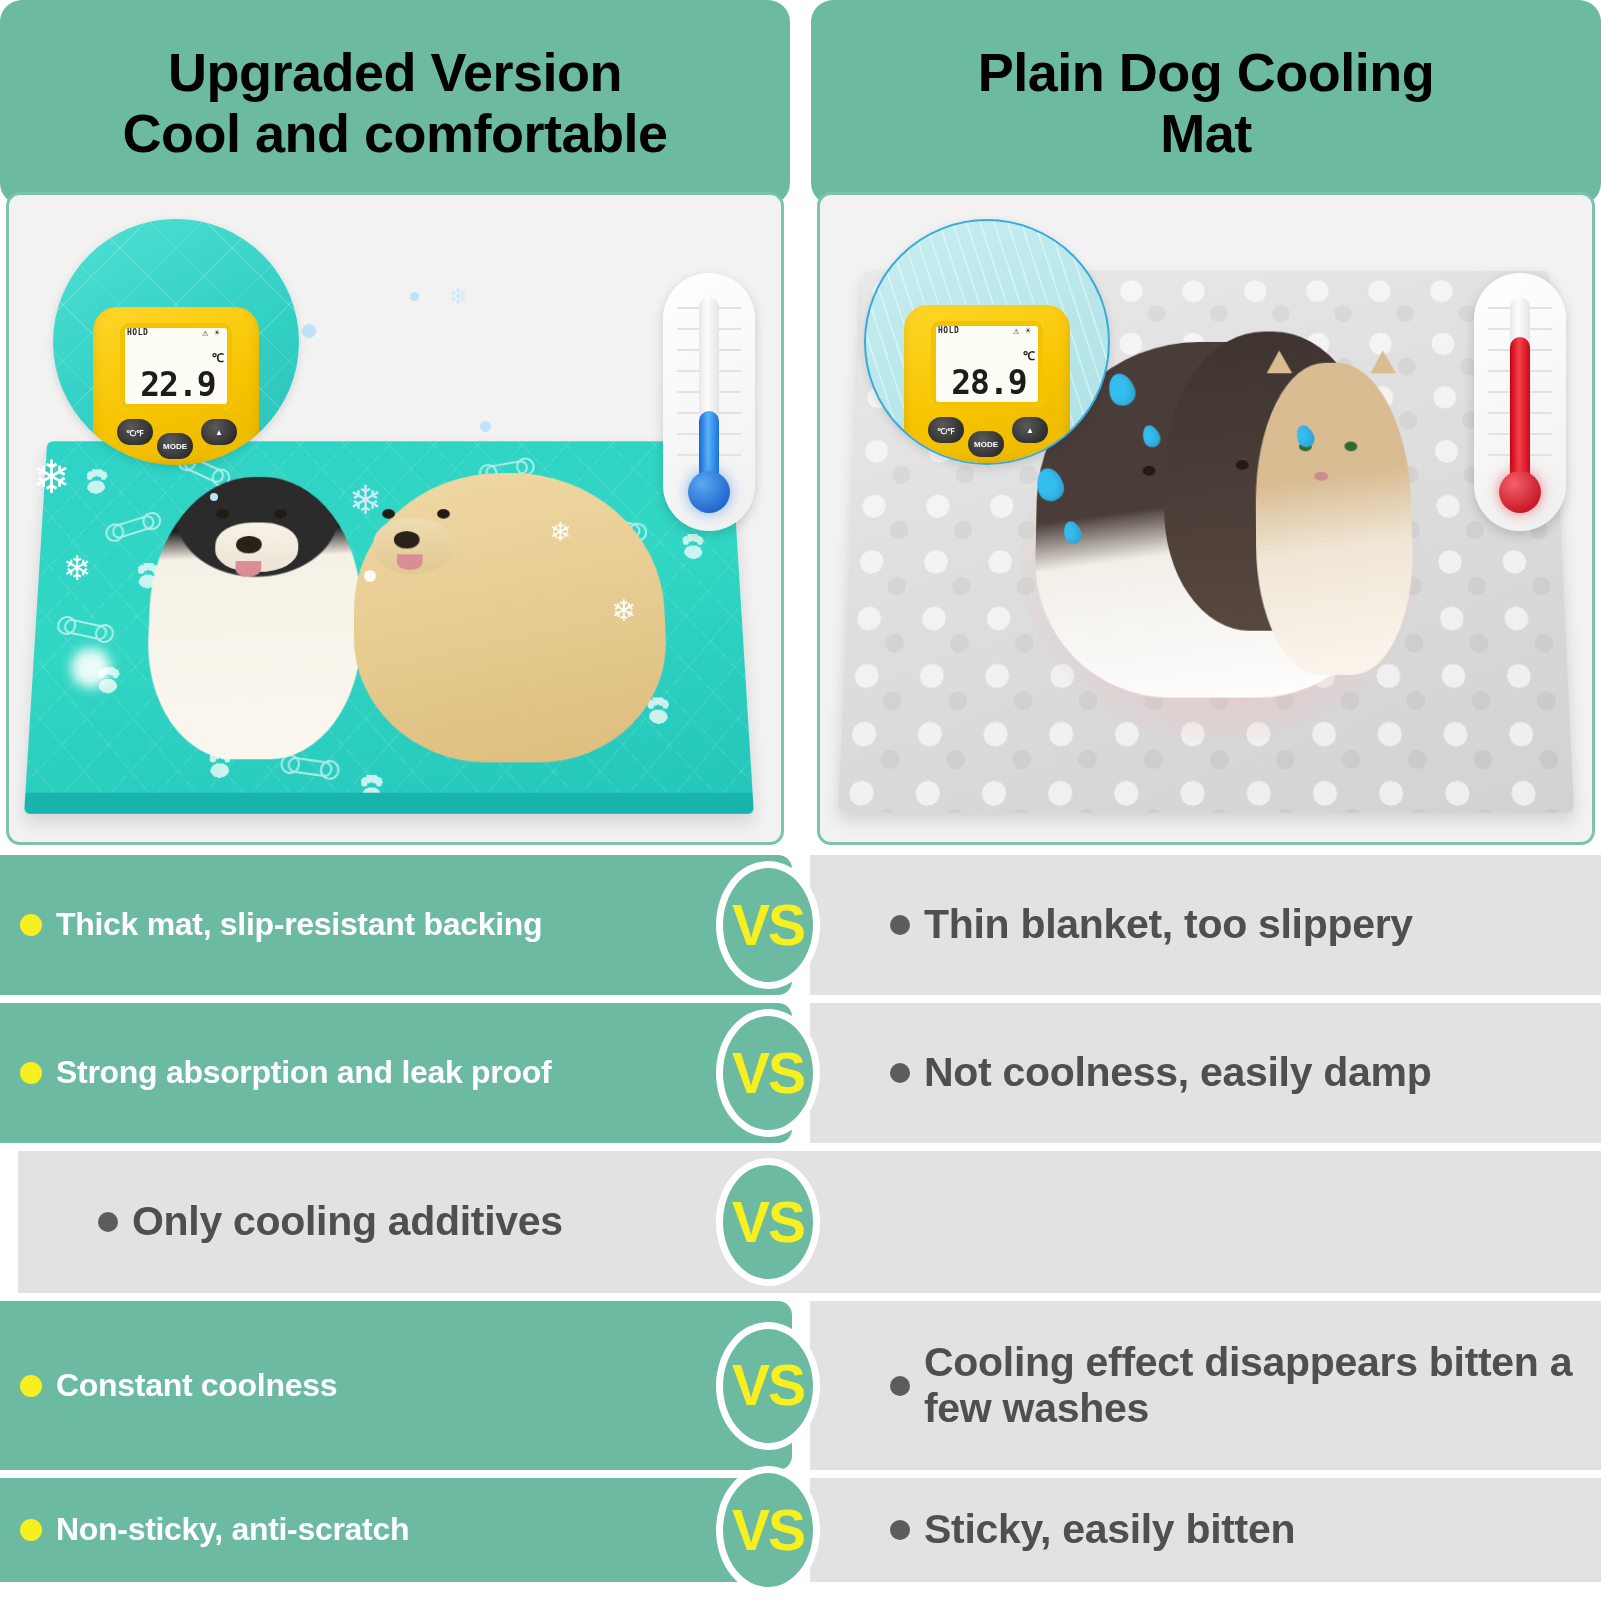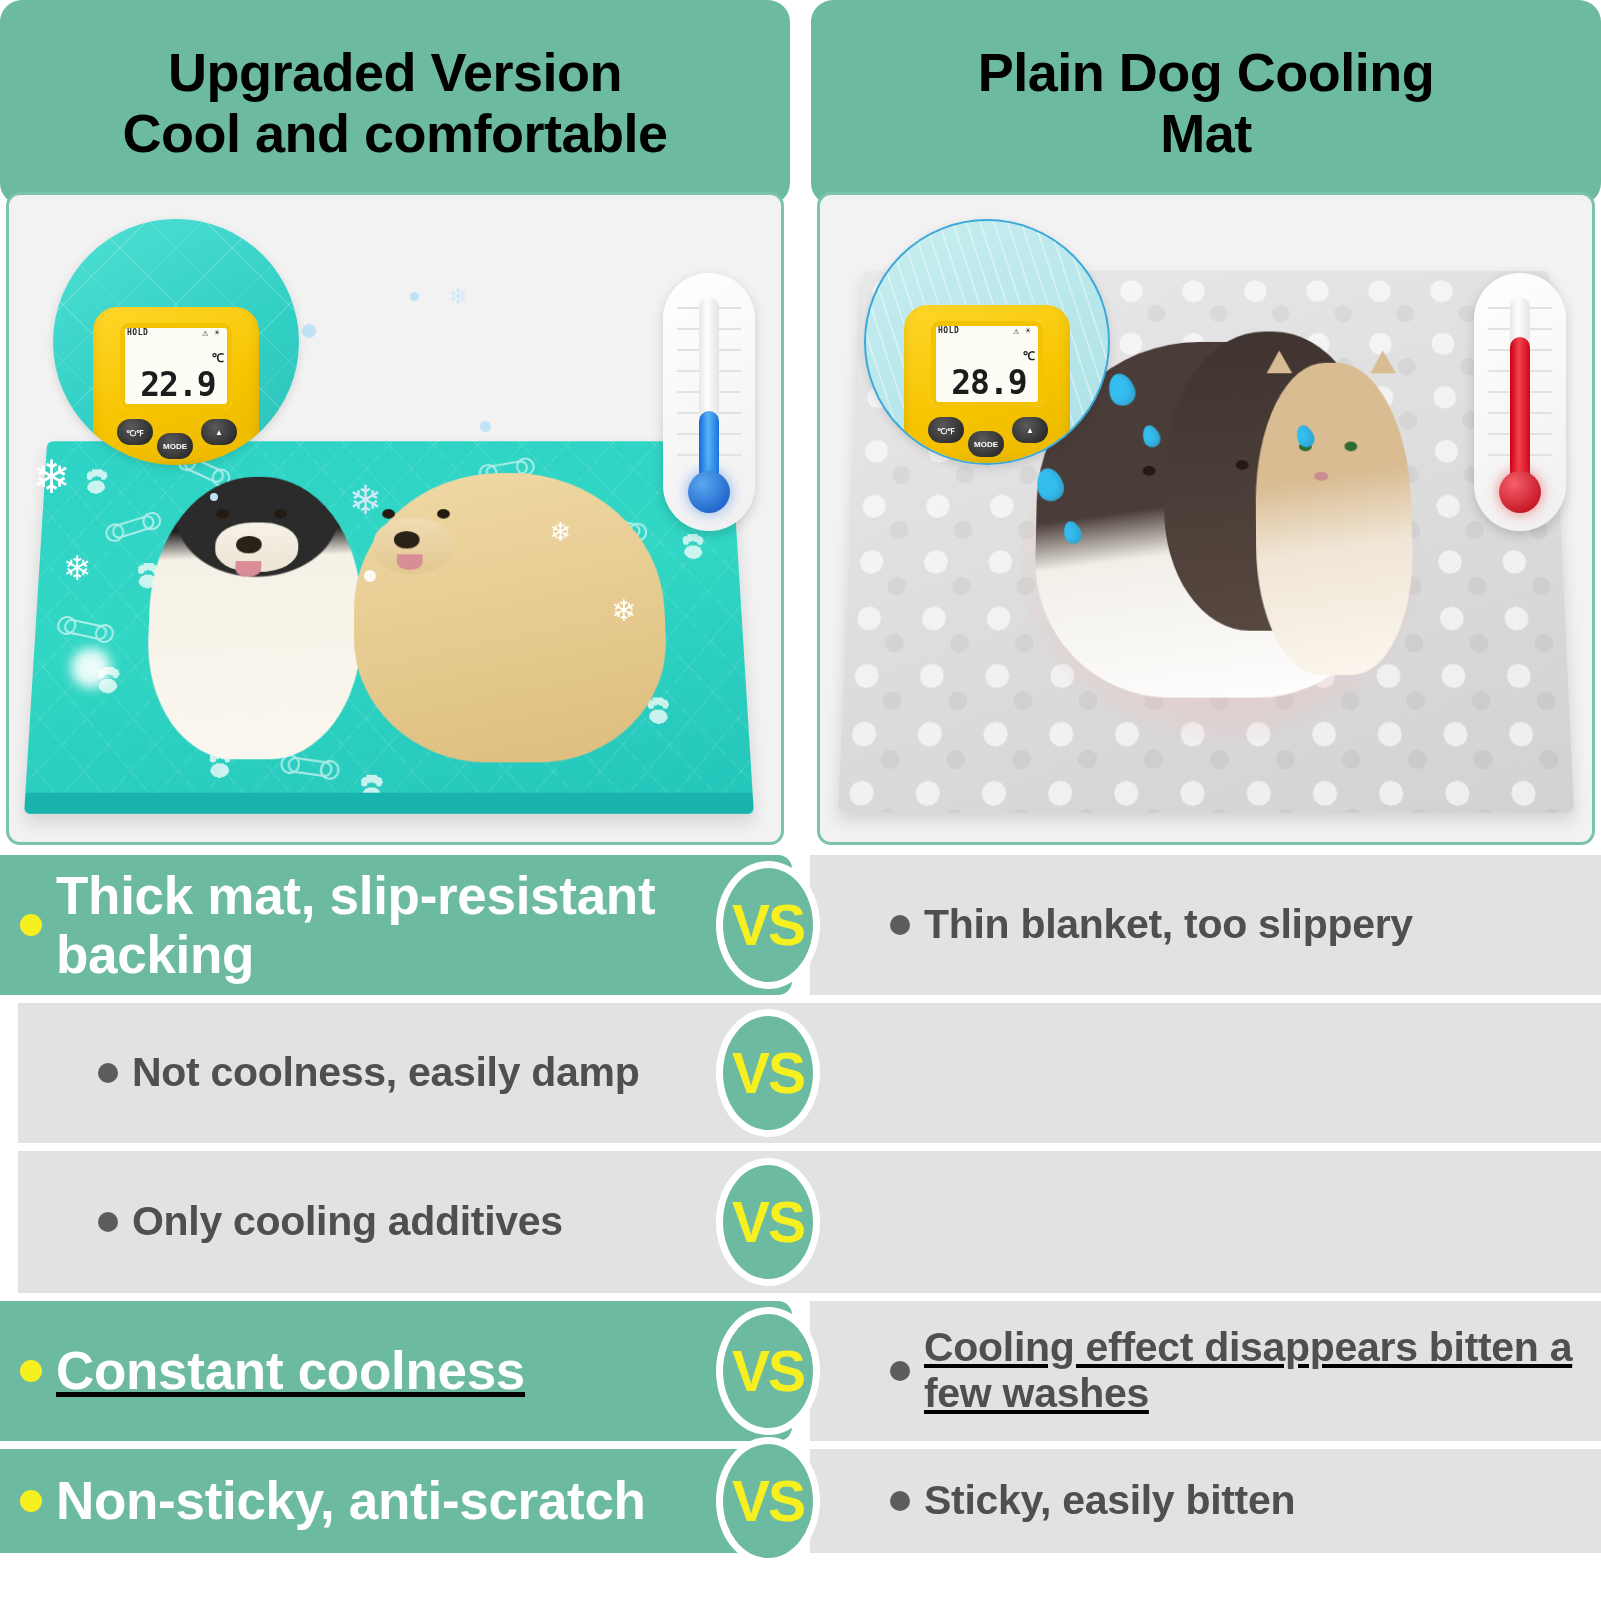--- a/index.html
+++ b/index.html
@@ -246,21 +246,21 @@
     margin-left:18px; border-radius:0;
   }
 
   .bullet-dot {
     flex:0 0 auto; width:22px; height:22px; border-radius:50%;
     background:#f7f021; margin-right:14px;
   }
   .bullet-dot.gray { background:#5c5c5c; width:20px; height:20px; }
 
   .txt-left {
-    color:#ffffff; font-weight:bold; font-size:53px; line-height:1.12;
+    color:#ffffff; font-weight:bold; font-size:32px; line-height:1.12;
     letter-spacing:-0.3px;
   }
   .txt-right {
     color:#4f4f4f; font-weight:bold; font-size:41px; line-height:1.12;
     letter-spacing:-0.3px;
   }
 
   .vs-badge {
     position:absolute; left:768px; top:50%; transform:translate(-50%,-50%);
     width:104px; height:128px; border-radius:50%;
@@ -450,40 +450,44 @@
       <div class="cell-right">
         <span class="bullet-dot gray"></span>
         <span class="txt-right">Thin blanket, too slippery</span>
       </div>
       <div class="vs-badge">
         <span>VS</span>
       </div>
     </div>
 
     <div class="row" style="height:140px;">
+      <div class="cell-left">
+        <span class="bullet-dot"></span>
+        <span class="txt-left">Strong absorption and leak proof</span>
+      </div>
       <div class="cell-right">
         <span class="bullet-dot gray"></span>
         <span class="txt-right"> Not coolness, easily damp</span>
       </div>
       <div class="vs-badge">
         <span>VS</span>
       </div>
     </div>
 
     <div class="row" style="height:142px;">
       <div class="cell-right">
         <span class="bullet-dot gray"></span>
         <span class="txt-right">Only cooling additives</span>
       </div>
       <div class="vs-badge">
         <span>VS</span>
       </div>
     </div>
 
-    <div class="row" style="height:140px;text-decoration:underline;">
+    <div class="row" style="height:169px;">
       <div class="cell-left">
         <span class="bullet-dot"></span>
         <span class="txt-left">Constant coolness</span>
       </div>
       <div class="cell-right">
         <span class="bullet-dot gray"></span>
         <span class="txt-right">Cooling effect disappears bitten a few washes</span>
       </div>
       <div class="vs-badge">
         <span>VS</span>

